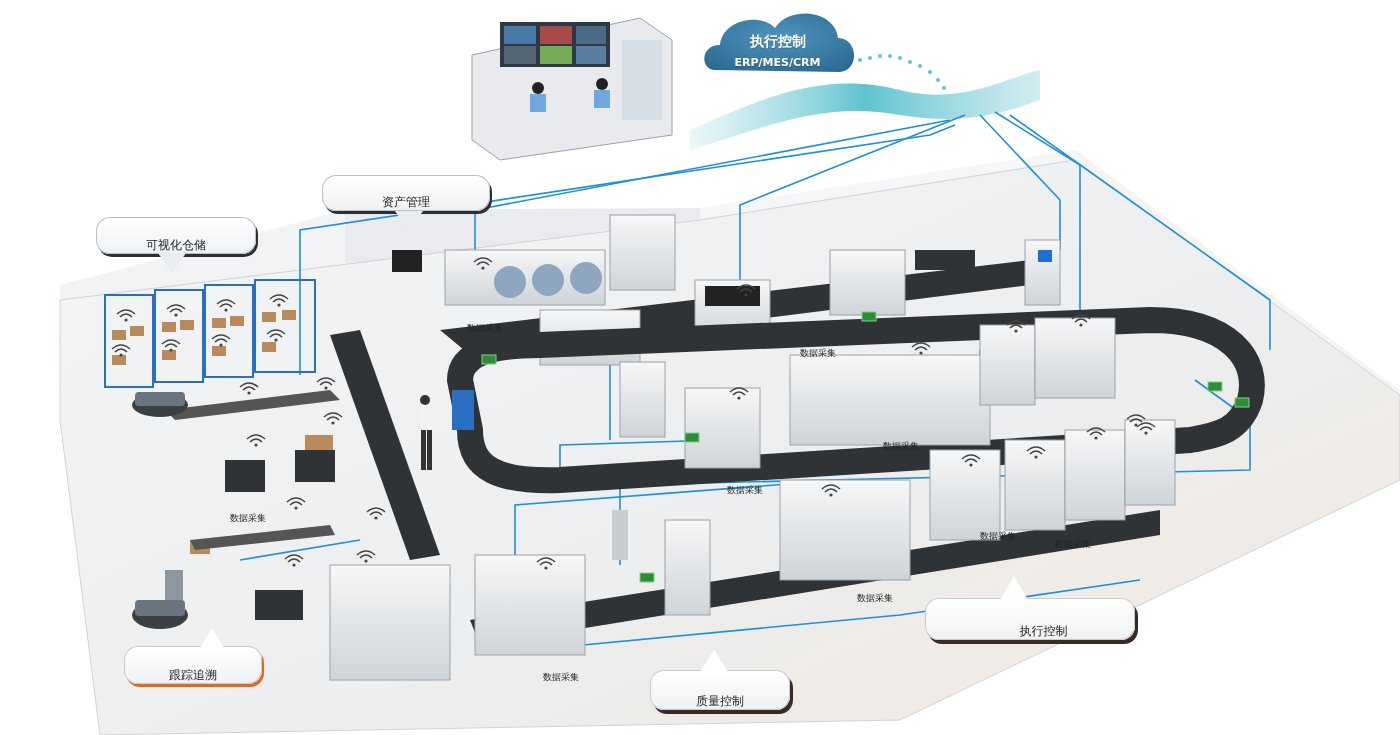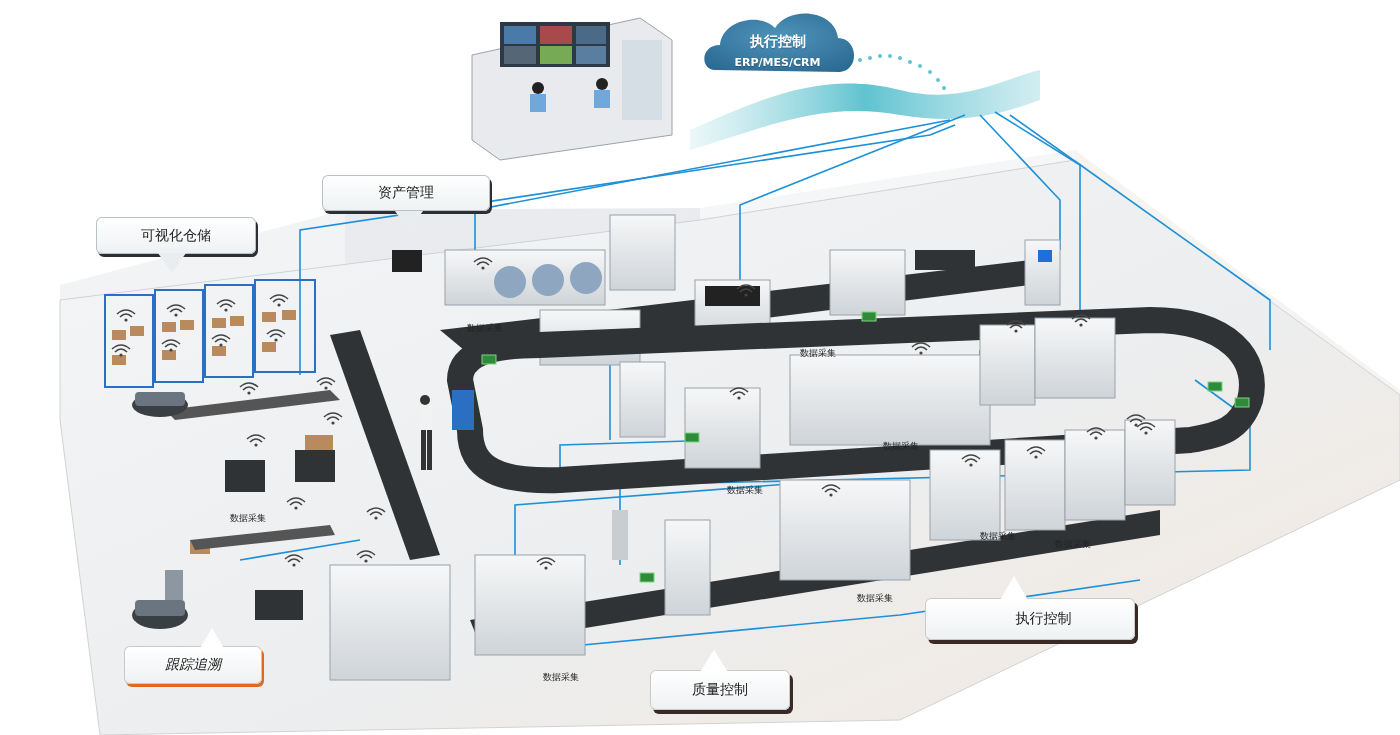--- a/index.html
+++ b/index.html
@@ -1,18 +1,18 @@
 <!DOCTYPE html>
 <html><head>
 <meta charset="utf-8">
 <style>
   *{box-sizing:border-box;margin:0;padding:0}
   body{width:1400px;height:735px;overflow:hidden;background:#ffffff;font-family:"DejaVu Sans",sans-serif;position:relative}
   #scene{position:absolute;left:0;top:0;width:1400px;height:735px}
-  .callout{position:absolute;display:flex;align-items:center;justify-content:center;font-size:14px;color:#222;background:linear-gradient(#ffffff,#eef1f3);border-radius:6px;box-shadow:2px 3px 0 #2c2f33,0 0 0 1px #b9c0c6 inset}
+  .callout{position:absolute;display:flex;align-items:flex-end;justify-content:center;font-size:12px;color:#222;background:linear-gradient(#ffffff,#eef1f3);border-radius:14px;box-shadow:2px 3px 0 #2c2f33,0 0 0 1px #b9c0c6 inset}
   .callout.orange{box-shadow:2px 3px 0 #e06a1c,0 0 0 1px #c9c9c9 inset}
   .callout.dark{box-shadow:3px 4px 0 #3a2a26,0 0 0 1px #c9c9c9 inset}
   .tail{position:absolute;width:0;height:0}
   .cloud-text{position:absolute;color:#fff;text-align:center;font-weight:bold;text-shadow:0 1px 1px rgba(0,0,0,.25)}
   .dc{position:absolute;font-size:9px;color:#222}
   .wifi{position:absolute;width:22px;height:14px}
 </style>
 </head>
 <body>
 
@@ -202,21 +202,21 @@
 <div class="callout" style="left:322px;top:175px;width:168px;height:36px;">
   <span>资产管理</span>
 </div>
 <div class="tail" style="left:395px;top:211px;border-left:14px solid transparent;border-right:14px solid transparent;border-top:20px solid #e9edf0;"></div>
 
 <div class="callout" style="left:96px;top:217px;width:160px;height:37px;">
   <span>可视化仓储</span>
 </div>
 <div class="tail" style="left:158px;top:253px;border-left:14px solid transparent;border-right:14px solid transparent;border-top:20px solid #e9edf0;"></div>
 
-<div class="callout orange" style="left:124px;top:646px;width:138px;height:38px;font-style:italic;">
+<div class="callout orange" style="left:124px;top:646px;width:138px;height:38px;">
   <span>跟踪追溯</span>
 </div>
 <div class="tail" style="left:200px;top:628px;border-left:12px solid transparent;border-right:12px solid transparent;border-bottom:20px solid #ffffff;"></div>
 
 <div class="callout dark" style="left:650px;top:670px;width:140px;height:40px;font-family:Liberation Serif, serif;">
   <span>质量控制</span>
 </div>
 <div class="tail" style="left:700px;top:650px;border-left:14px solid transparent;border-right:14px solid transparent;border-bottom:22px solid #ffffff;"></div>
 
 <div class="callout dark" style="left:925px;top:598px;width:210px;height:42px;padding-left:27px;">

